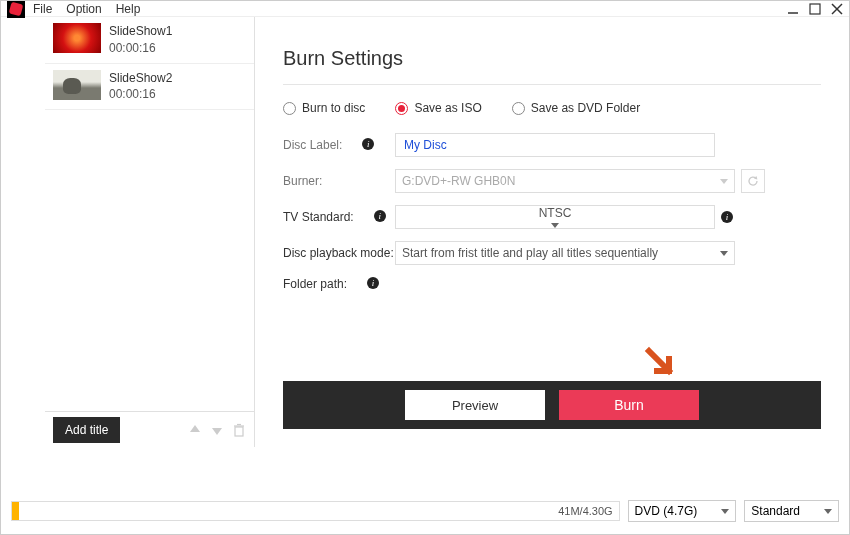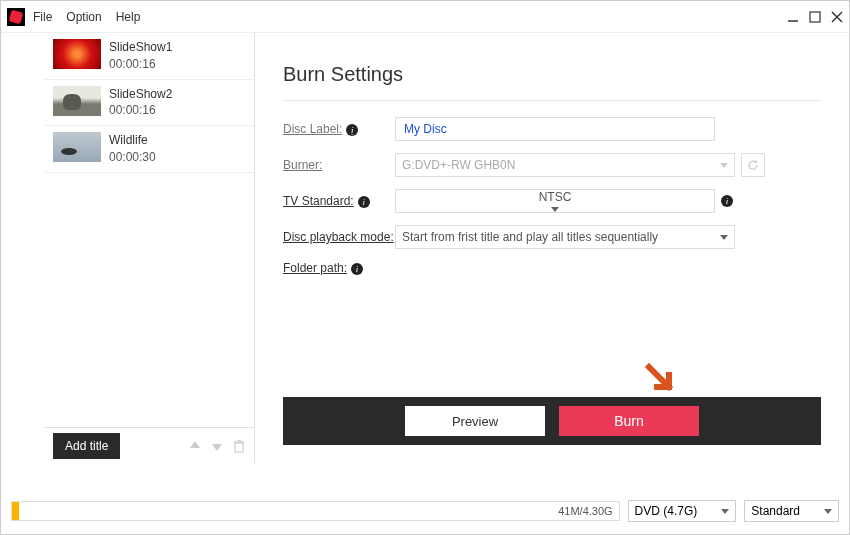--- a/index.html
+++ b/index.html
@@ -1,18 +1,18 @@
 <!DOCTYPE html>
 <html><head>
 <meta charset="utf-8">
 <style>
 * { box-sizing: border-box; margin: 0; padding: 0; font-family: Arial, sans-serif; }
 body { width: 850px; height: 535px; background: #fff; border: 1px solid #ccc; position: relative; overflow: hidden; }
 
-.titlebar { height: 32px; display: flex; align-items: center; padding: 0 6px; background: #fff; border-bottom: 1px solid #eee; }
+.titlebar { height: 16px; display: flex; align-items: center; padding: 0 6px; background: #fff; border-bottom: 1px solid #eee; }
 .app-icon { width: 18px; height: 18px; background: #000; display: flex; align-items: center; justify-content: center; margin-right: 8px; }
 .app-icon-inner { width: 12px; height: 12px; background: #e8223a; border-radius: 3px; transform: rotate(15deg); }
 .menu { display: flex; gap: 14px; font-size: 12px; color: #333; }
 .menu span { cursor: pointer; }
 .win-controls { margin-left: auto; display: flex; gap: 10px; align-items: center; }
 .win-controls svg { width: 12px; height: 12px; cursor: pointer; }
 
 .main { display: flex; height: 430px; }
 
 .sidebar { width: 210px; border-right: 1px solid #e0e0e0; display: flex; flex-direction: column; margin-left: 44px; }
@@ -37,21 +37,21 @@
 .panel-title { font-size: 20px; font-weight: 400; color: #333; margin-bottom: 14px; margin-top: 10px; }
 .hr { border: none; border-top: 1px solid #e5e5e5; margin-bottom: 16px; }
 
 .radio-row { display: flex; gap: 30px; margin-bottom: 18px; font-size: 12px; color: #333; align-items: center; }
 .radio { display: flex; align-items: center; gap: 6px; cursor: pointer; }
 .radio-circle { width: 13px; height: 13px; border: 1px solid #888; border-radius: 50%; display: inline-block; position: relative; }
 .radio.selected .radio-circle { border-color: #e8223a; }
 .radio.selected .radio-circle::after { content:""; position:absolute; left:2px; top:2px; width:7px; height:7px; background:#e8223a; border-radius:50%; }
 
 .form-row { display: flex; align-items: center; margin-bottom: 12px; font-size: 12px; }
-.form-label { width: 112px; color: #777; display: flex; align-items: flex-end; gap: 4px; text-decoration: underline; }
+.form-label { width: 112px; color: #777; display: flex; align-items: flex-start; gap: 20px; }
 .form-label.active { color: #333; }
 .info-icon { width: 12px; height: 12px; background: #222; color:#fff; border-radius: 50%; display:inline-flex; align-items:center; justify-content:center; font-size:9px; font-style: italic; font-family: serif; }
 .form-input { flex: 1; max-width: 320px; height: 24px; border: 1px solid #ddd; padding: 0 8px; font-size: 12px; color: #1d4ed8; }
 .form-input:disabled { background:#fdfdfd; color:#aaa; }
 .form-select { flex: 1; max-width: 340px; height: 24px; border: 1px solid #ddd; padding: 0 6px; font-size: 12px; color: #555; background: #fff; position: relative; display: flex; align-items: center; justify-content: space-between; cursor: pointer; }
 .caret { width: 0; height: 0; border-left: 4px solid transparent; border-right: 4px solid transparent; border-top: 5px solid #666; }
 .caret.disabled { border-top-color: #ccc; }
 .refresh-btn { width: 24px; height: 24px; border: 1px solid #ddd; margin-left: 6px; display:flex; align-items:center; justify-content:center; cursor:pointer; }
 .refresh-btn svg { width: 12px; height: 12px; stroke: #ccc; }
 .trailing-info { margin-left: 6px; }
@@ -106,27 +106,20 @@
         <div class="slide-meta">
           <div>SlideShow1</div>
           <div class="slide-time">00:00:16</div>
         </div>
       </div>
       <div class="slide-item">
         <div class="thumb thumb2"></div>
         <div class="slide-meta">
           <div>SlideShow2</div>
           <div class="slide-time">00:00:16</div>
-        </div>
-      </div>
-      <div class="slide-item">
-        <div class="thumb thumb3"></div>
-        <div class="slide-meta">
-          <div>Wildlife</div>
-          <div class="slide-time">00:00:30</div>
         </div>
       </div>
     </div>
     <div class="side-footer">
       <button class="add-title-btn">Add title</button>
       <div class="side-icons">
         <svg viewBox="0 0 14 14">
             <path d="M7 2 L12 9 H2 Z" fill="#ccc"></path>
           </svg>
         <svg viewBox="0 0 14 14">
@@ -139,20 +132,34 @@
           </svg>
       </div>
     </div>
   </div>
 
   <div class="content">
     <div class="panel">
       <h2 class="panel-title">Burn Settings</h2>
       <hr class="hr">
 
+      <div class="radio-row">
+        <div class="radio">
+          <span class="radio-circle"></span>
+          <span>Burn to disc</span>
+        </div>
+        <div class="radio selected">
+          <span class="radio-circle"></span>
+          <span>Save as ISO</span>
+        </div>
+        <div class="radio">
+          <span class="radio-circle"></span>
+          <span>Save as DVD Folder</span>
+        </div>
+      </div>
 
       <div class="form-row">
         <div class="form-label">
           <span>Disc Label:</span>
           <span class="info-icon">i</span>
         </div>
         <input class="form-input" value="My Disc" style="">
       </div>
 
       <div class="form-row">

